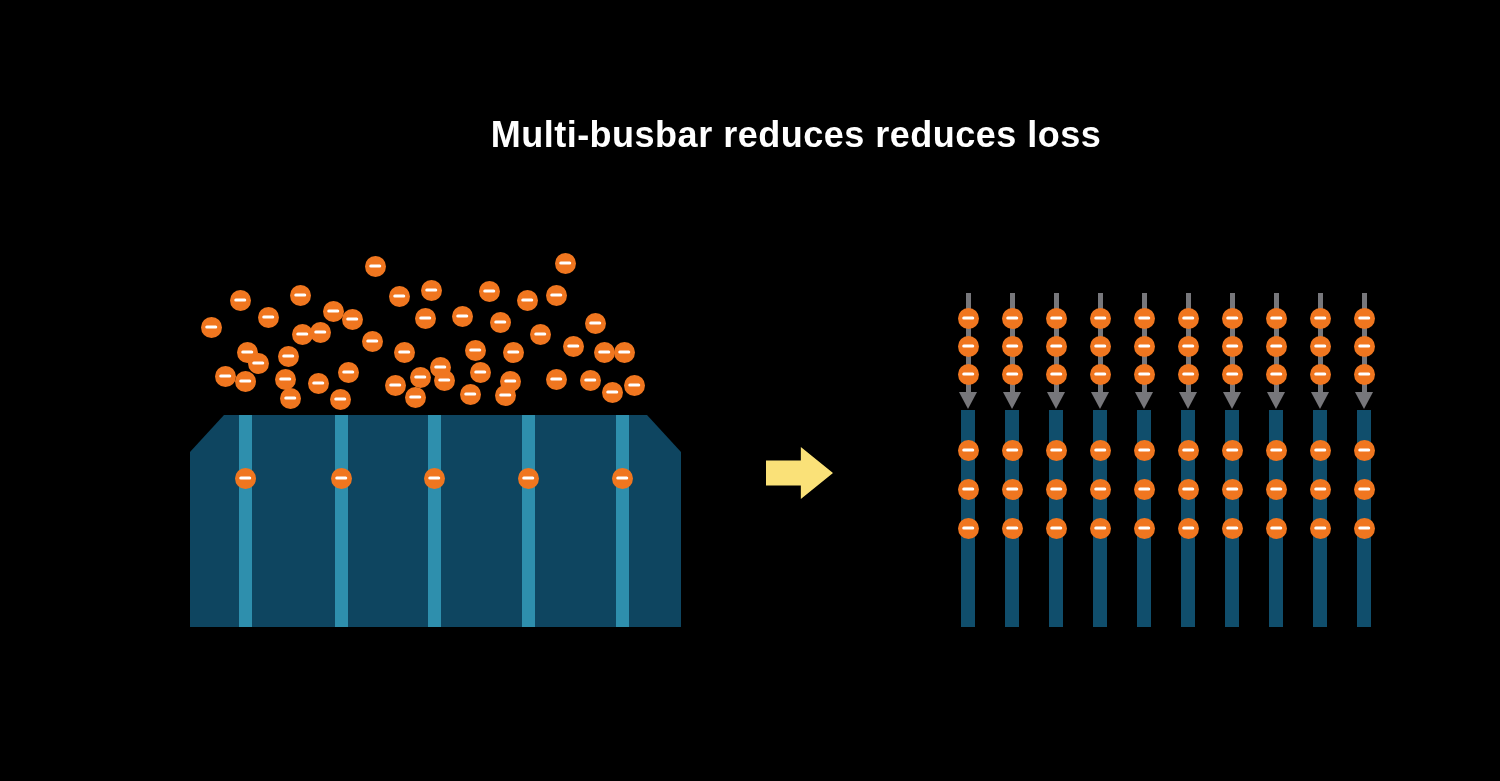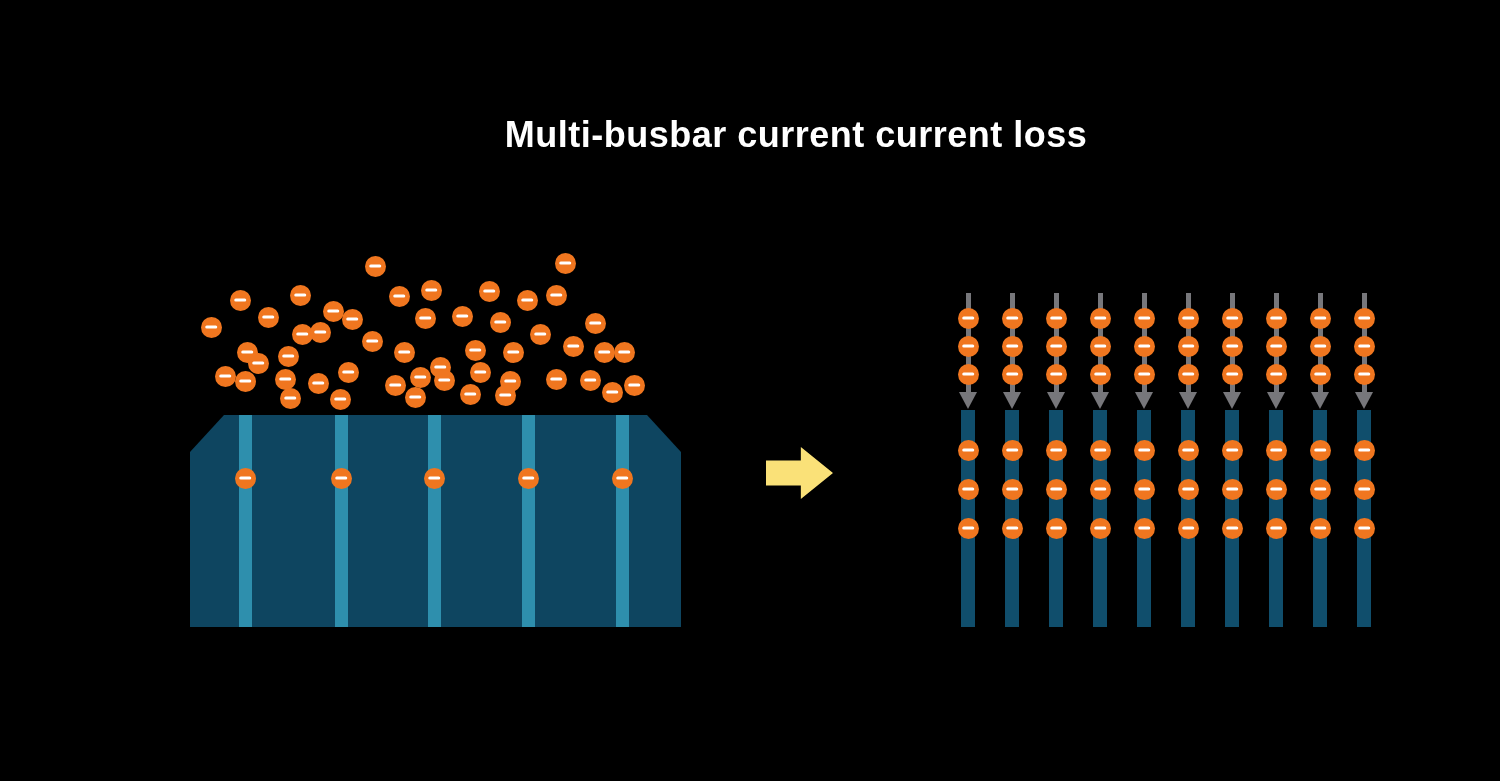--- a/index.html
+++ b/index.html
@@ -82,21 +82,21 @@
     border-top-style: solid;
     border-left-color: transparent;
     border-right-color: transparent;
     border-top-color: var(--flow-arrow);
   }
 </style>
 </head>
 <body>
 
 <div class="canvas">
-  <h1 class="title">Multi-busbar current current loss</h1>
+  <h1 class="title">Multi-busbar reduces reduces loss</h1>
   <div class="cell" style="left: 190px; top: 415px; width: 491px; height: 212px; clip-path: polygon(34px 0px, 457px 0px, 491px 37px, 491px 212px, 0px 212px, 0px 37px);">
       <div class="stripe" style="left: 48.5px; width: 13px;"></div>
       <div class="stripe" style="left: 144.5px; width: 13px;"></div>
       <div class="stripe" style="left: 237.5px; width: 13px;"></div>
       <div class="stripe" style="left: 331.5px; width: 13px;"></div>
       <div class="stripe" style="left: 425.5px; width: 13px;"></div>
     </div>
   <div class="transition-arrow" style="left: 766px; top: 447px; width: 67px; height: 52px;"></div>
 <span class="electron" style="left: 364.5px; top: 255.5px; width: 21px; height: 21px;"></span>
     <span class="electron" style="left: 554.5px; top: 252.5px; width: 21px; height: 21px;"></span>

